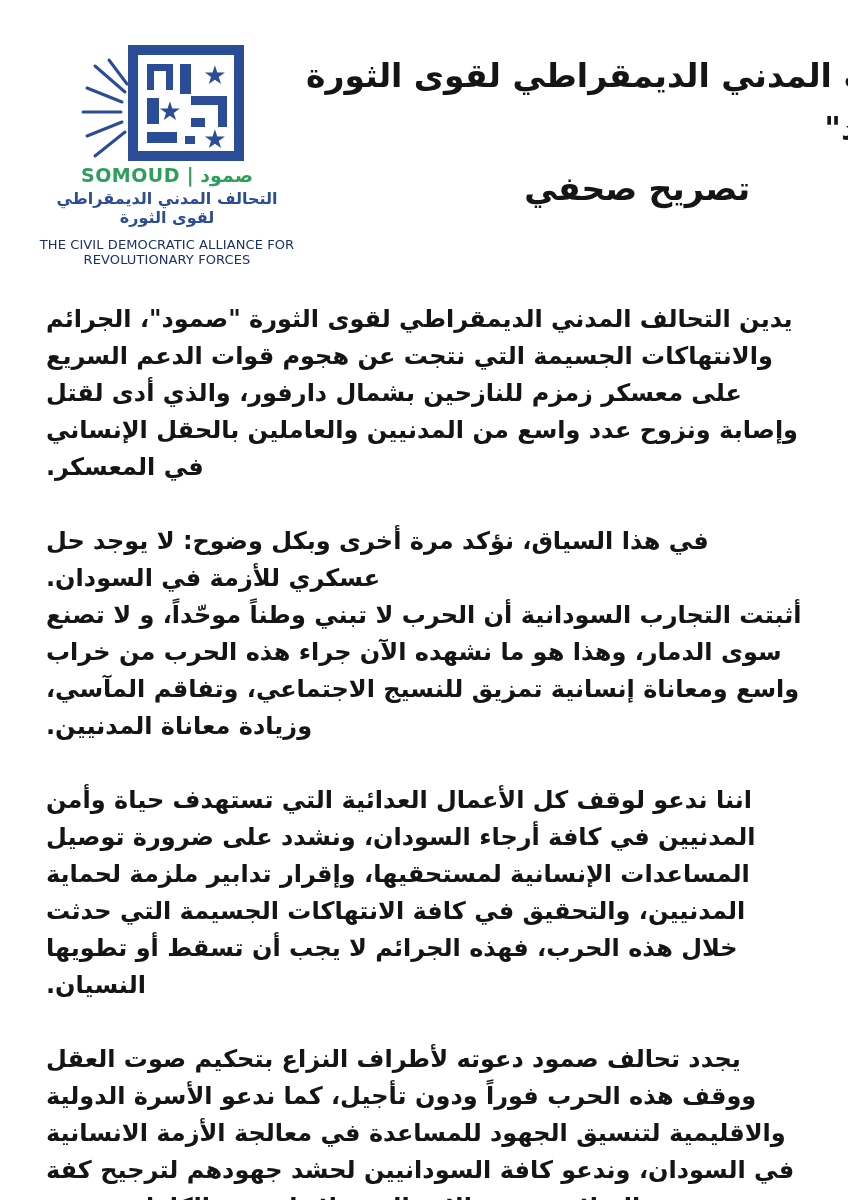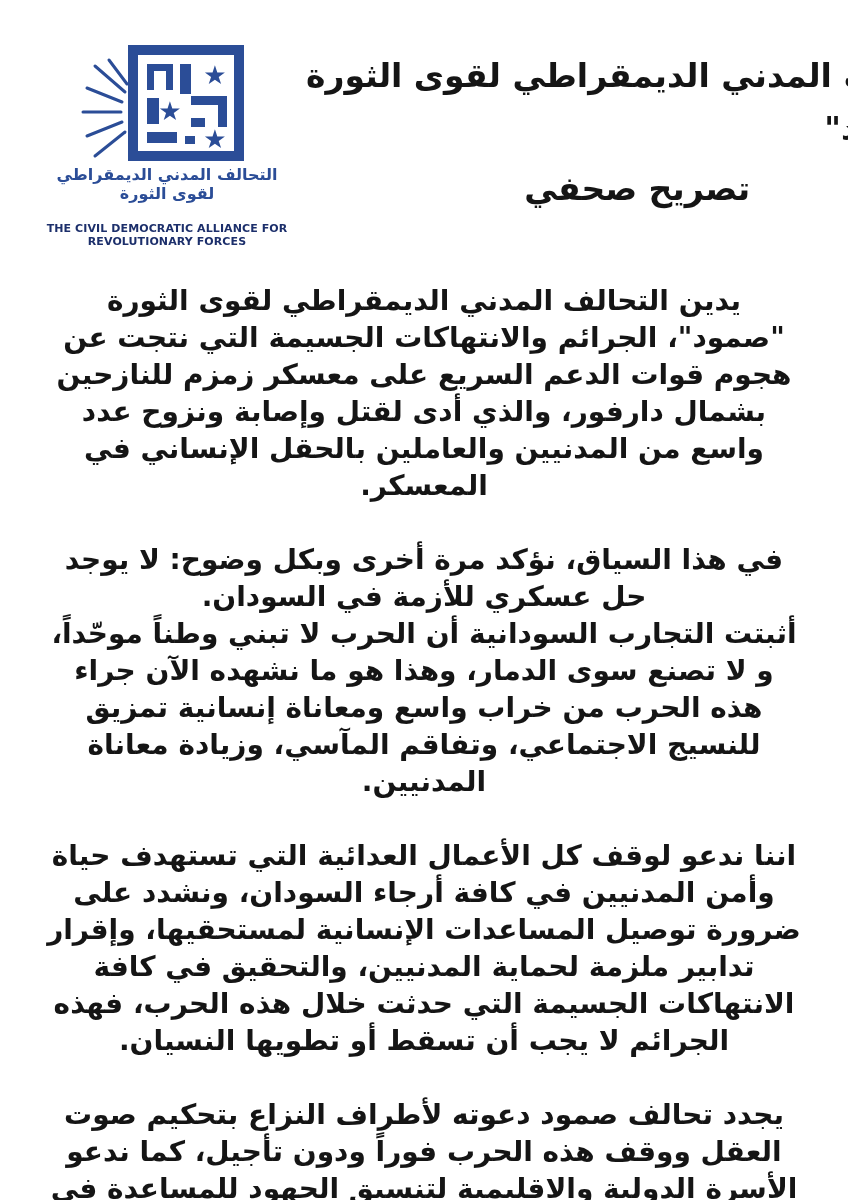--- a/index.html
+++ b/index.html
@@ -11,32 +11,32 @@
     overflow:hidden;
   }
   .page { width:848px; height:1200px; padding-top:44px; position:relative; }
 
   
   header { display:flex; padding:0 36px 0 36px; }
   .logo-block { width:262px; flex:0 0 262px; text-align:center; }
   .emblem { display:block; margin:0 auto; }
   .logo-somoud { font-size:19px; font-weight:bold; color:#2f9e5d; direction:rtl; margin-top:2px; letter-spacing:0.5px; }
   .logo-org-ar { font-size:16px; font-weight:bold; color:#2b4d97; margin-top:3px; direction:rtl; }
-  .logo-org-en { font-size:11px; font-weight:bold; color:#1c2f6b; margin-top:19px; letter-spacing:0.1px; }
+  .logo-org-en { font-size:13px; font-weight:normal; color:#1c2f6b; margin-top:10px; letter-spacing:0.1px; }
 
   .titles { flex:1; direction:rtl; padding-top:10px; padding-left:8px; }
   .title-line1 { font-size:33px; font-weight:bold; text-align:right; white-space:nowrap; line-height:1.35; }
   .title-line2 { font-size:32px; font-weight:bold; text-align:right; padding-left:0; padding-right:22px; margin-top:10px; }
   .subtitle   { font-size:33px; font-weight:bold; text-align:center; margin-top:22px; }
 
   
   main { direction:rtl; padding:0 46px 0 46px; margin-top:34px; }
   main p {
-    font-size:28px; font-weight:bold; line-height:37px;
-    text-align:center; white-space:pre-line;
+    font-size:24px; font-weight:bold; line-height:37px;
+    text-align:left; white-space:pre-line;
     margin-bottom:37px;
   }
   main p:last-child { margin-bottom:0; }
 </style>
 </head>
 <body>
 
 <div class="page">
 
   <header>
@@ -68,20 +68,21 @@
         <g fill="#ffffff">
           <rect x="87" y="27" width="12" height="19"></rect>
         </g>
 
         <g fill="#2b4d97" font-family="DejaVu Sans" font-size="26" text-anchor="middle">
           <text x="148" y="40">★</text>
           <text x="103" y="76">★</text>
           <text x="148" y="104">★</text>
         </g>
       </svg>
+      <div class="logo-somoud">صمود | SOMOUD</div>
       <div class="logo-org-ar">التحالف المدني الديمقراطي لقوى الثورة</div>
       <div class="logo-org-en">THE CIVIL DEMOCRATIC ALLIANCE FOR REVOLUTIONARY FORCES</div>
     </div>
 
     <div class="titles">
       <div class="title-line1">التحالف المدني الديمقراطي لقوى الثورة</div>
       <div class="title-line2">"صمود"</div>
       <div class="subtitle">تصريح صحفي</div>
     </div>
 

